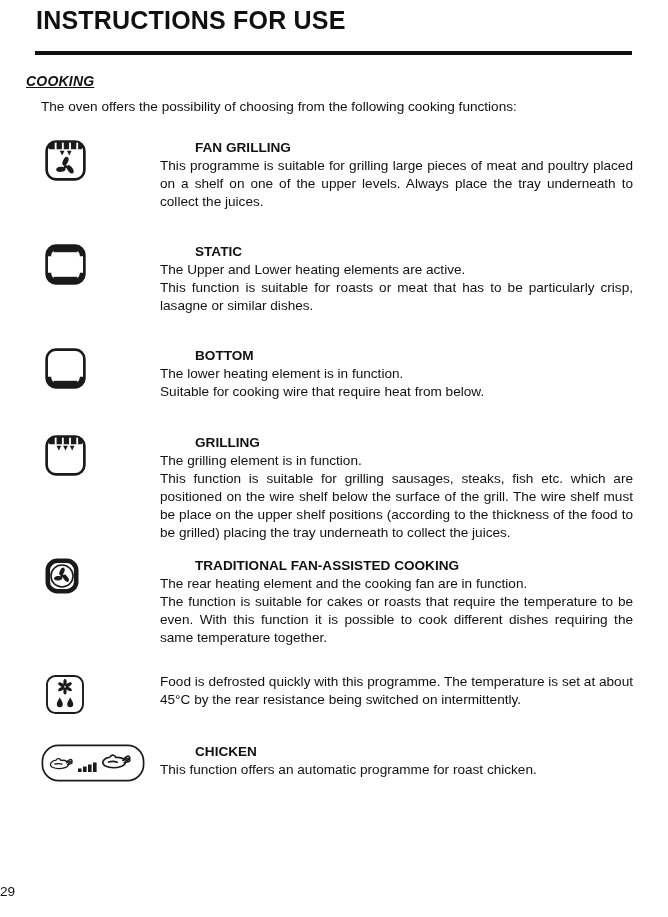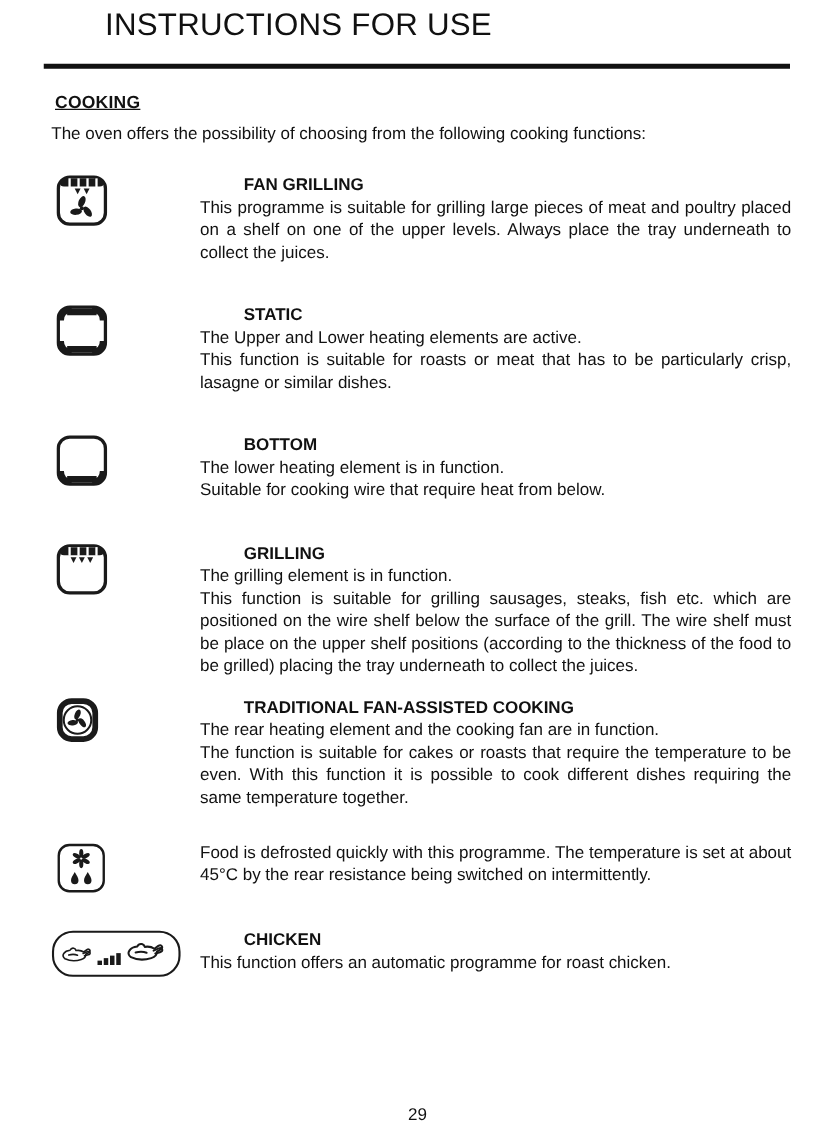--- a/index.html
+++ b/index.html
@@ -1,35 +1,35 @@
 <!DOCTYPE html>
 <html><head>
 <meta charset="utf-8">
 <style>
   html,body{margin:0;padding:0;background:#fff;}
   .doc{position:relative;width:668px;height:917px;background:#fff;overflow:hidden;
        font-family:"Liberation Sans","DejaVu Sans",sans-serif;color:#111;}
-  .title{position:absolute;left:36px;top:6px;font-size:25px;font-weight:normal;letter-spacing:.2px;margin-left:48px;}
+  .title{position:absolute;left:36px;top:6px;font-size:25px;font-weight:bold;letter-spacing:.2px;}
   .rule{position:absolute;left:35px;top:51px;width:597px;height:4px;background:#111;}
-  .cooking{position:absolute;left:44px;top:73px;font-size:14px;font-weight:bold;
-           text-decoration:underline;letter-spacing:.2px;}
+  .cooking{position:absolute;left:26px;top:73px;font-size:14px;font-weight:bold;
+           text-decoration:underline;letter-spacing:.2px;font-style:italic;}
   .intro{position:absolute;left:41px;top:99px;font-size:13.6px;}
   .sections{position:absolute;left:35px;top:139px;width:598px;}
   .section{display:flex;}
   .icon-cell{flex:0 0 125px;padding-left:10px;box-sizing:border-box;}
   .icon-cell svg{display:block;margin-top:1px;}
   .text-cell{flex:1;max-width:473px;font-size:13.6px;line-height:18px;}
   .fn-name{font-weight:bold;padding-left:35px;}
   .fn-line1{}
   .fn-para{text-align:justify;}
   .fn-para:empty{display:none;}
   .mb1{margin-bottom:32px;} .mb2{margin-bottom:32px;} .mb3{margin-bottom:33px;}
   .mb4{margin-bottom:15px;} .mb5{margin-bottom:26px;} .mb6{margin-bottom:28px;}
   .chicken-svg{margin-left:-4px;margin-top:3px;}
-  .pagenum{position:absolute;left:0;right:0;top:884px;text-align:center;font-size:13.6px;}
+  .pagenum{position:absolute;left:0;right:0;top:884px;text-align:left;font-size:13.6px;}
   .ic{stroke:#1a1a1a;}
 </style>
 </head>
 <body>
 
 <div class="doc">
 
   <div class="title">INSTRUCTIONS FOR USE</div>
   <div class="rule"></div>
   <div class="cooking">COOKING</div>

